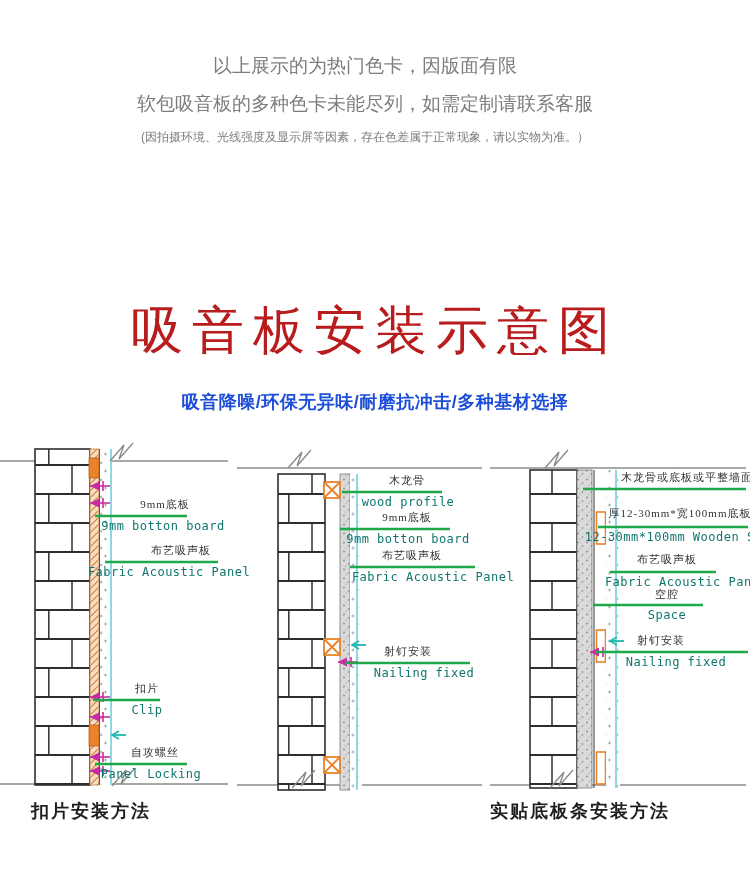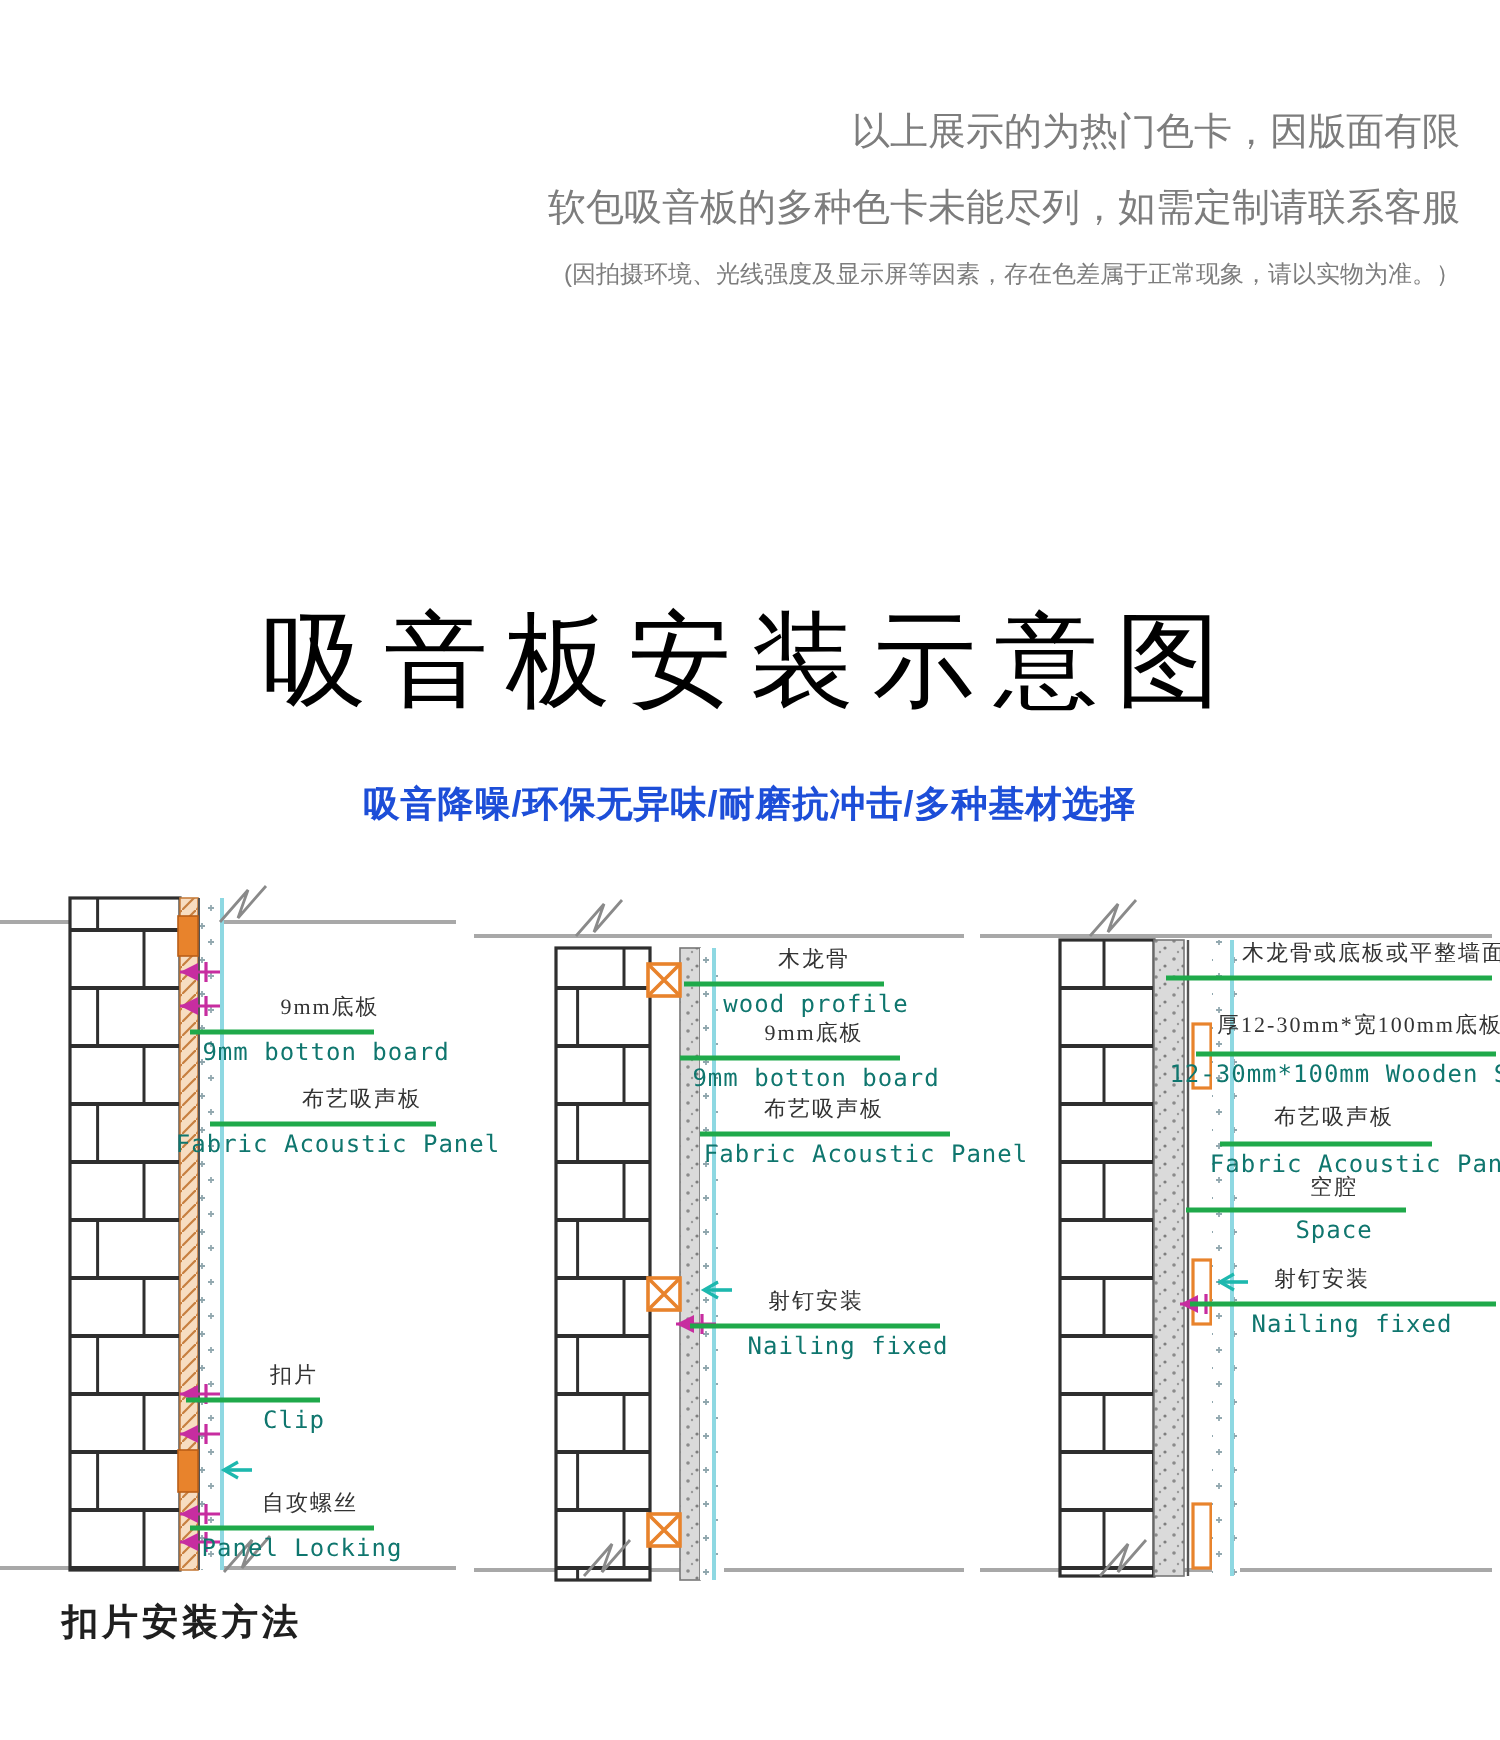--- a/index.html
+++ b/index.html
@@ -1,26 +1,26 @@
 <!DOCTYPE html>
 <html><head>
 <meta charset="utf-8">
 <style>
   html,body{margin:0;padding:0;background:#ffffff;}
   .page{position:relative;width:750px;height:870px;background:#fff;overflow:hidden;
         font-family:"Liberation Sans",sans-serif;}
   
-  .notice-line{position:absolute;left:0;width:730px;text-align:right;color:#7d7d7d;
+  .notice-line{position:absolute;left:0;width:730px;text-align:center;color:#7d7d7d;
                font-family:"Liberation Sans",sans-serif;}
   .nl1{top:53px;font-size:19px;}
   .nl2{top:91px;font-size:19px;}
   .nl3{top:129px;font-size:12px;}
   
   .big-title{position:absolute;top:296px;left:50%;transform:translateX(-50%);
-             font-size:52px;letter-spacing:9px;color:#000000;white-space:nowrap;font-weight:500;}
+             font-size:52px;letter-spacing:9px;color:#b91c1c;white-space:nowrap;font-weight:500;}
   .subtitle{position:absolute;top:390px;left:50%;transform:translateX(-50%);
             font-size:18px;font-weight:bold;letter-spacing:0.5px;color:#1d4ed8;white-space:nowrap;}
   
   .diag-svg{position:absolute;left:0;top:0;width:750px;height:870px;}
   .gl{stroke:#1fa94a;stroke-width:2.6;}
   
   .dlzh{position:absolute;transform:translateX(-50%);font-family:Liberation Serif, serif;
         font-size:11px;line-height:1.1;letter-spacing:1px;color:#333;white-space:nowrap;}
   .dlen{position:absolute;transform:translateX(-50%);font-family:"DejaVu Sans Mono","Liberation Mono",monospace;
         font-size:12px;line-height:1.1;letter-spacing:0.5px;color:#0f766e;white-space:nowrap;}
@@ -176,14 +176,15 @@
   <div class="dlzh" style="left:686px;top:507px">厚12-30mm*宽100mm底板条</div>
   <div class="dlen" style="left:689px;top:531px">12-30mm*100mm Wooden Splint</div>
   <div class="dlzh" style="left:667px;top:553px">布艺吸声板</div>
   <div class="dlen" style="left:686px;top:576px">Fabric Acoustic Panel</div>
   <div class="dlzh" style="left:667px;top:588px">空腔</div>
   <div class="dlen" style="left:667px;top:609px">Space</div>
   <div class="dlzh" style="left:661px;top:634px">射钉安装</div>
   <div class="dlen" style="left:676px;top:656px">Nailing fixed</div>
 
   <div class="dcaption" style="left:91px">扣片安装方法</div>
+  <div class="dcaption" style="left:580px">实贴底板条安装方法</div>
 
 </div>
 
 </body></html>

